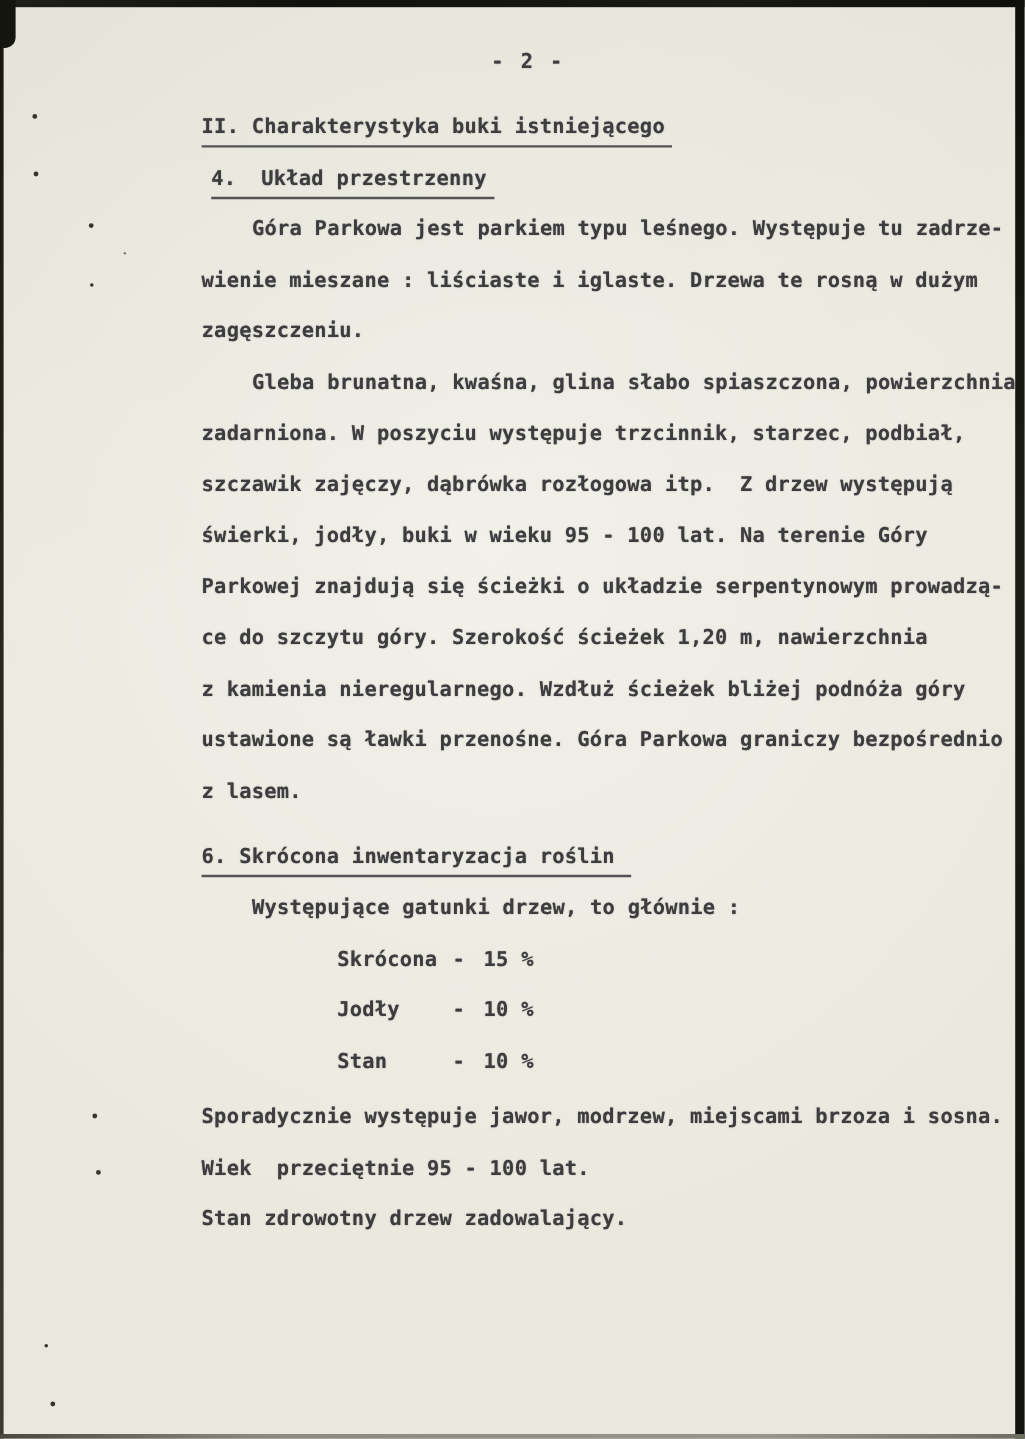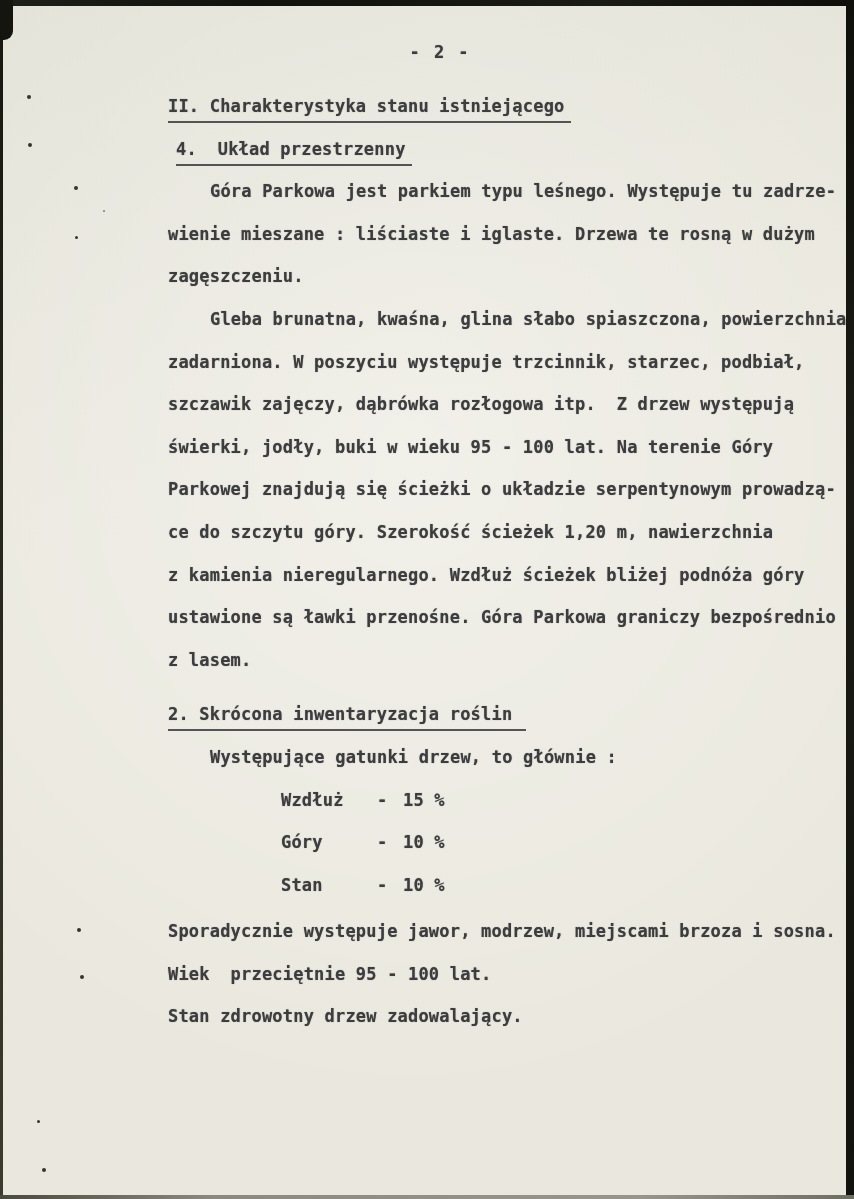--- a/index.html
+++ b/index.html
@@ -70,21 +70,21 @@
   <div class="speck" style="left:75px;top:236px;width:3px;height:3px;"></div>
   <div class="speck" style="left:77px;top:928px;width:4px;height:4px;"></div>
   <div class="speck" style="left:80px;top:975px;width:4px;height:4px;"></div>
   <div class="speck" style="left:37px;top:1120px;width:3px;height:3px;"></div>
   <div class="speck" style="left:42px;top:1168px;width:4px;height:4px;"></div>
 
   <div class="page-number">- 2 -</div>
 
   <div class="column">
 
-    <div class="line"><span class="underlined pad-r6">II. Charakterystyka stanu istniejącego</span></div>
+    <div class="line"><span class="underlined pad-r6">II. Charakterystyka buki istniejącego</span></div>
 
     <div class="line h3-1"><span class="underlined pad-r6">4.  Układ przestrzenny</span></div>
 
     <div>
         <div class="line indent">Góra Parkowa jest parkiem typu leśnego. Występuje tu zadrze-</div>
         <div class="line">wienie mieszane : liściaste i iglaste. Drzewa te rosną w dużym</div>
         <div class="line">zagęszczeniu.</div>
       </div>
 
     <div>
@@ -92,27 +92,27 @@
         <div class="line">zadarniona. W poszyciu występuje trzcinnik, starzec, podbiał,</div>
         <div class="line">szczawik zajęczy, dąbrówka rozłogowa itp.  Z drzew występują</div>
         <div class="line">świerki, jodły, buki w wieku 95 - 100 lat. Na terenie Góry</div>
         <div class="line">Parkowej znajdują się ścieżki o układzie serpentynowym prowadzą-</div>
         <div class="line">ce do szczytu góry. Szerokość ścieżek 1,20 m, nawierzchnia</div>
         <div class="line">z kamienia nieregularnego. Wzdłuż ścieżek bliżej podnóża góry</div>
         <div class="line">ustawione są ławki przenośne. Góra Parkowa graniczy bezpośrednio</div>
         <div class="line">z lasem.</div>
       </div>
 
-    <div class="line gap12"><span class="underlined pad-r14">2. Skrócona inwentaryzacja roślin</span></div>
+    <div class="line gap12"><span class="underlined pad-r14">6. Skrócona inwentaryzacja roślin</span></div>
 
     <div class="line indent">Występujące gatunki drzew, to głównie :</div>
 
     <div>
-        <div class="line species-row"><span class="sp-name">Wzdłuż</span><span class="sp-dash">-</span><span>15 %</span></div>
-        <div class="line species-row"><span class="sp-name">Góry</span><span class="sp-dash">-</span><span>10 %</span></div>
+        <div class="line species-row"><span class="sp-name">Skrócona</span><span class="sp-dash">-</span><span>15 %</span></div>
+        <div class="line species-row"><span class="sp-name">Jodły</span><span class="sp-dash">-</span><span>10 %</span></div>
         <div class="line species-row"><span class="sp-name">Stan</span><span class="sp-dash">-</span><span>10 %</span></div>
       </div>
 
     <div class="gap4">
         <div class="line">Sporadycznie występuje jawor, modrzew, miejscami brzoza i sosna.</div>
         <div class="line">Wiek  przeciętnie 95 - 100 lat.</div>
         <div class="line">Stan zdrowotny drzew zadowalający.</div>
       </div>
 
   </div>

